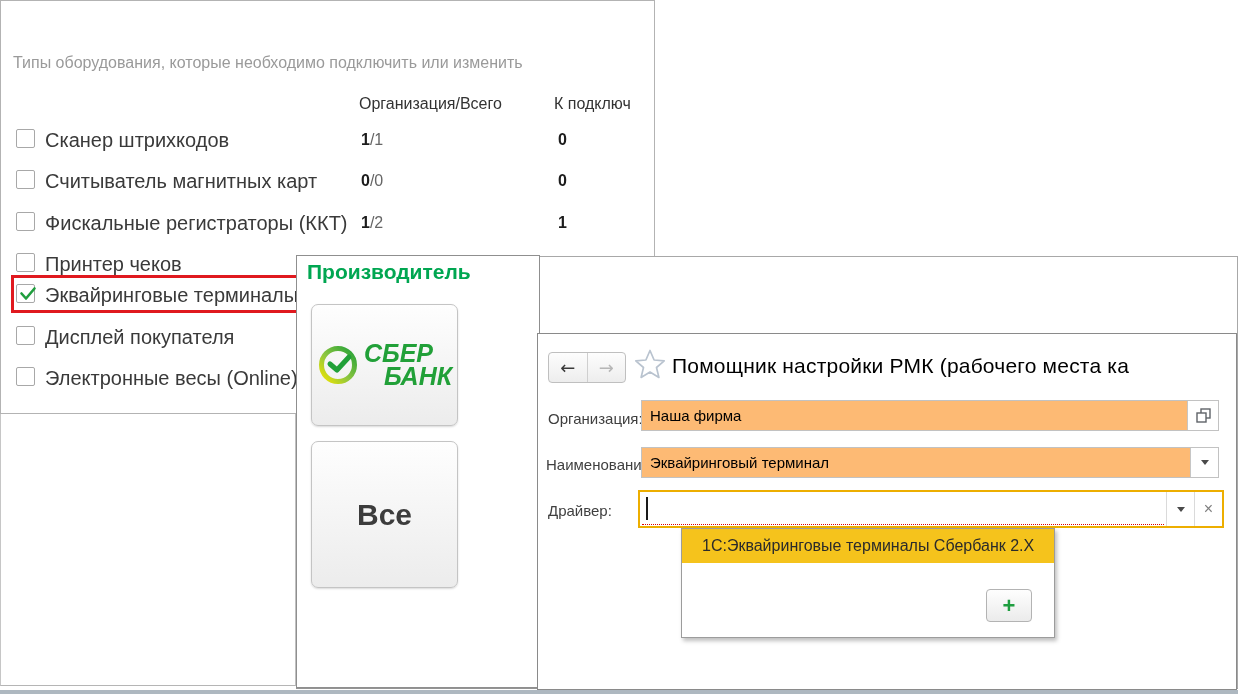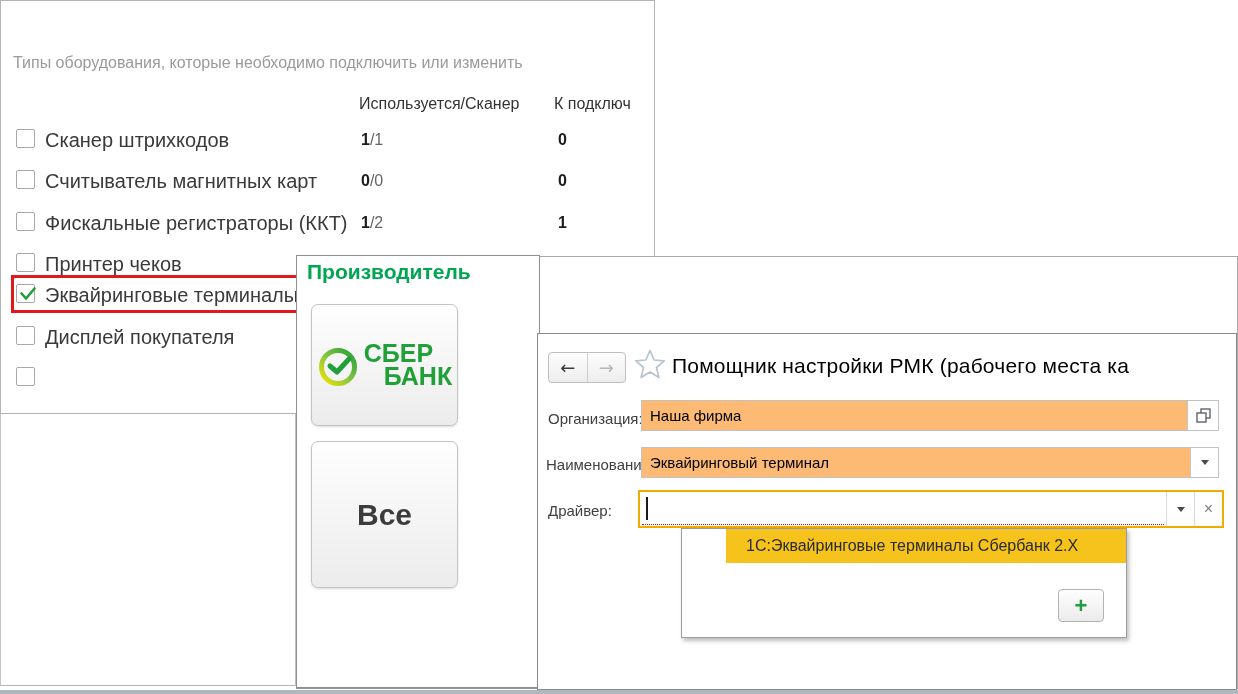--- a/index.html
+++ b/index.html
@@ -33,21 +33,21 @@
 
   
   #panel-producer{left:296px;top:255px;width:244px;height:433px;background:#fff;z-index:4;
                   border:1px solid #8f8f8f;box-sizing:border-box;}
   .prod-title{left:10px;top:4px;font-size:21px;font-weight:bold;color:#00A651;white-space:nowrap;}
   .big-btn{position:absolute;left:14px;width:147px;border:1px solid #c4c4c4;border-radius:7px;
            background:linear-gradient(#fefefe,#ececec);box-shadow:0 1px 2px rgba(0,0,0,.15);
            display:flex;align-items:center;justify-content:center;cursor:pointer;box-sizing:border-box;}
   #sber-btn{top:48px;height:122px;}
   #all-btn{top:185px;height:147px;font-size:30px;font-weight:600;color:#3c3c3c;}
-  .sber-wrap{display:flex;align-items:flex-end;}
+  .sber-wrap{display:flex;align-items:center;font-style:italic;}
   .sber-text{margin-left:5px;font-size:25px;line-height:23px;font-weight:bold;color:#21A038;}
   .sber-text .l2{margin-left:20px;}
 
   
   #panel-rmk{left:537px;top:333px;width:700px;height:357px;background:#fff;z-index:5;
              border:1px solid #8a8a8a;box-sizing:border-box;overflow:hidden;}
   .nav-group{left:10px;top:18px;width:78px;height:31px;border:1px solid #bfbfbf;border-radius:4px;
              background:linear-gradient(#fdfdfd,#ededed);display:flex;box-sizing:border-box;}
   .nav-half{flex:1;display:flex;align-items:center;justify-content:center;
             font-family:"DejaVu Sans",sans-serif;font-size:18px;cursor:pointer;}
@@ -70,39 +70,39 @@
   .caret{position:absolute;left:6px;top:5px;width:2px;height:23px;background:#1a1a1a;}
   .red-dots{position:absolute;left:2px;right:2px;bottom:1px;border-bottom:1px dotted #e00000;}
   .mini-btn{width:27px;border-left:1px solid #dadada;display:flex;align-items:center;
             justify-content:center;cursor:pointer;background:#fff;}
   .clear-glyph{font-size:16px;color:#7e7e7e;}
   .create-btn{left:6px;top:204px;width:140px;height:35px;border:1px solid #b3b3b3;border-radius:4px;
               background:linear-gradient(#fdfdfd,#e9e9e9);display:flex;align-items:center;justify-content:center;
               font-size:15px;color:#333;z-index:1;cursor:pointer;box-sizing:border-box;white-space:nowrap;overflow:hidden;}
 
   
-  #driver-dropdown{left:681px;top:528px;width:446px;height:110px;background:#fff;z-index:6;
-                   border:1px solid #9c9c9c;box-shadow:2px 3px 4px rgba(0,0,0,.25);box-sizing:border-box;padding-left:44px;}
+  #driver-dropdown{left:681px;top:528px;width:374px;height:110px;background:#fff;z-index:6;
+                   border:1px solid #9c9c9c;box-shadow:2px 3px 4px rgba(0,0,0,.25);box-sizing:border-box;}
   .dd-item{height:34px;background:#F5C31C;display:flex;align-items:center;padding-left:20px;
            font-size:16px;color:#2b2b2b;cursor:pointer;white-space:nowrap;}
   .dd-add{position:absolute;right:22px;top:60px;width:46px;height:33px;border:1px solid #b3b3b3;border-radius:4px;
           background:linear-gradient(#fefefe,#ebebeb);display:flex;align-items:center;justify-content:center;
           font-size:22px;font-weight:bold;color:#1F9E40;cursor:pointer;box-sizing:border-box;}
 </style>
 </head>
 <body>
 
 <div id="stage">
 
   <div class="abs" id="bl-region"></div>
   <div class="abs" id="bg-window"></div>
 
   <div class="abs" id="panel-equipment">
     <div class="abs eq-subtitle">Типы оборудования, которые необходимо подключить или изменить</div>
-    <div class="abs eq-colhead" style="left:358px">Используется/Сканер</div>
+    <div class="abs eq-colhead" style="left:358px">Организация/Всего</div>
     <div class="abs eq-colhead" style="left:553px">К подключ</div>
 
     <div class="abs eq-row" style="top:128px">
       <span class="cb"></span>
       <span class="eq-label">Сканер штрихкодов</span>
       <span class="eq-val"><b>1</b><span>/1</span></span>
       <span class="eq-val2">0</span>
     </div>
 
     <div class="abs eq-row" style="top:169px">
@@ -133,20 +133,21 @@
       <span class="eq-label">Эквайринговые терминалы</span>
     </div>
 
     <div class="abs eq-row" style="top:325px">
       <span class="cb"></span>
       <span class="eq-label">Дисплей покупателя</span>
     </div>
 
     <div class="abs eq-row" style="top:366px">
       <span class="cb"></span>
+      <span class="eq-label">Электронные весы (Online)</span>
     </div>
 
     <div class="abs" id="red-annotation"></div>
   </div>
 
   <div class="abs" id="panel-producer">
     <div class="abs prod-title">Производитель</div>
 
     <div class="big-btn" id="sber-btn">
       <div class="sber-wrap">

